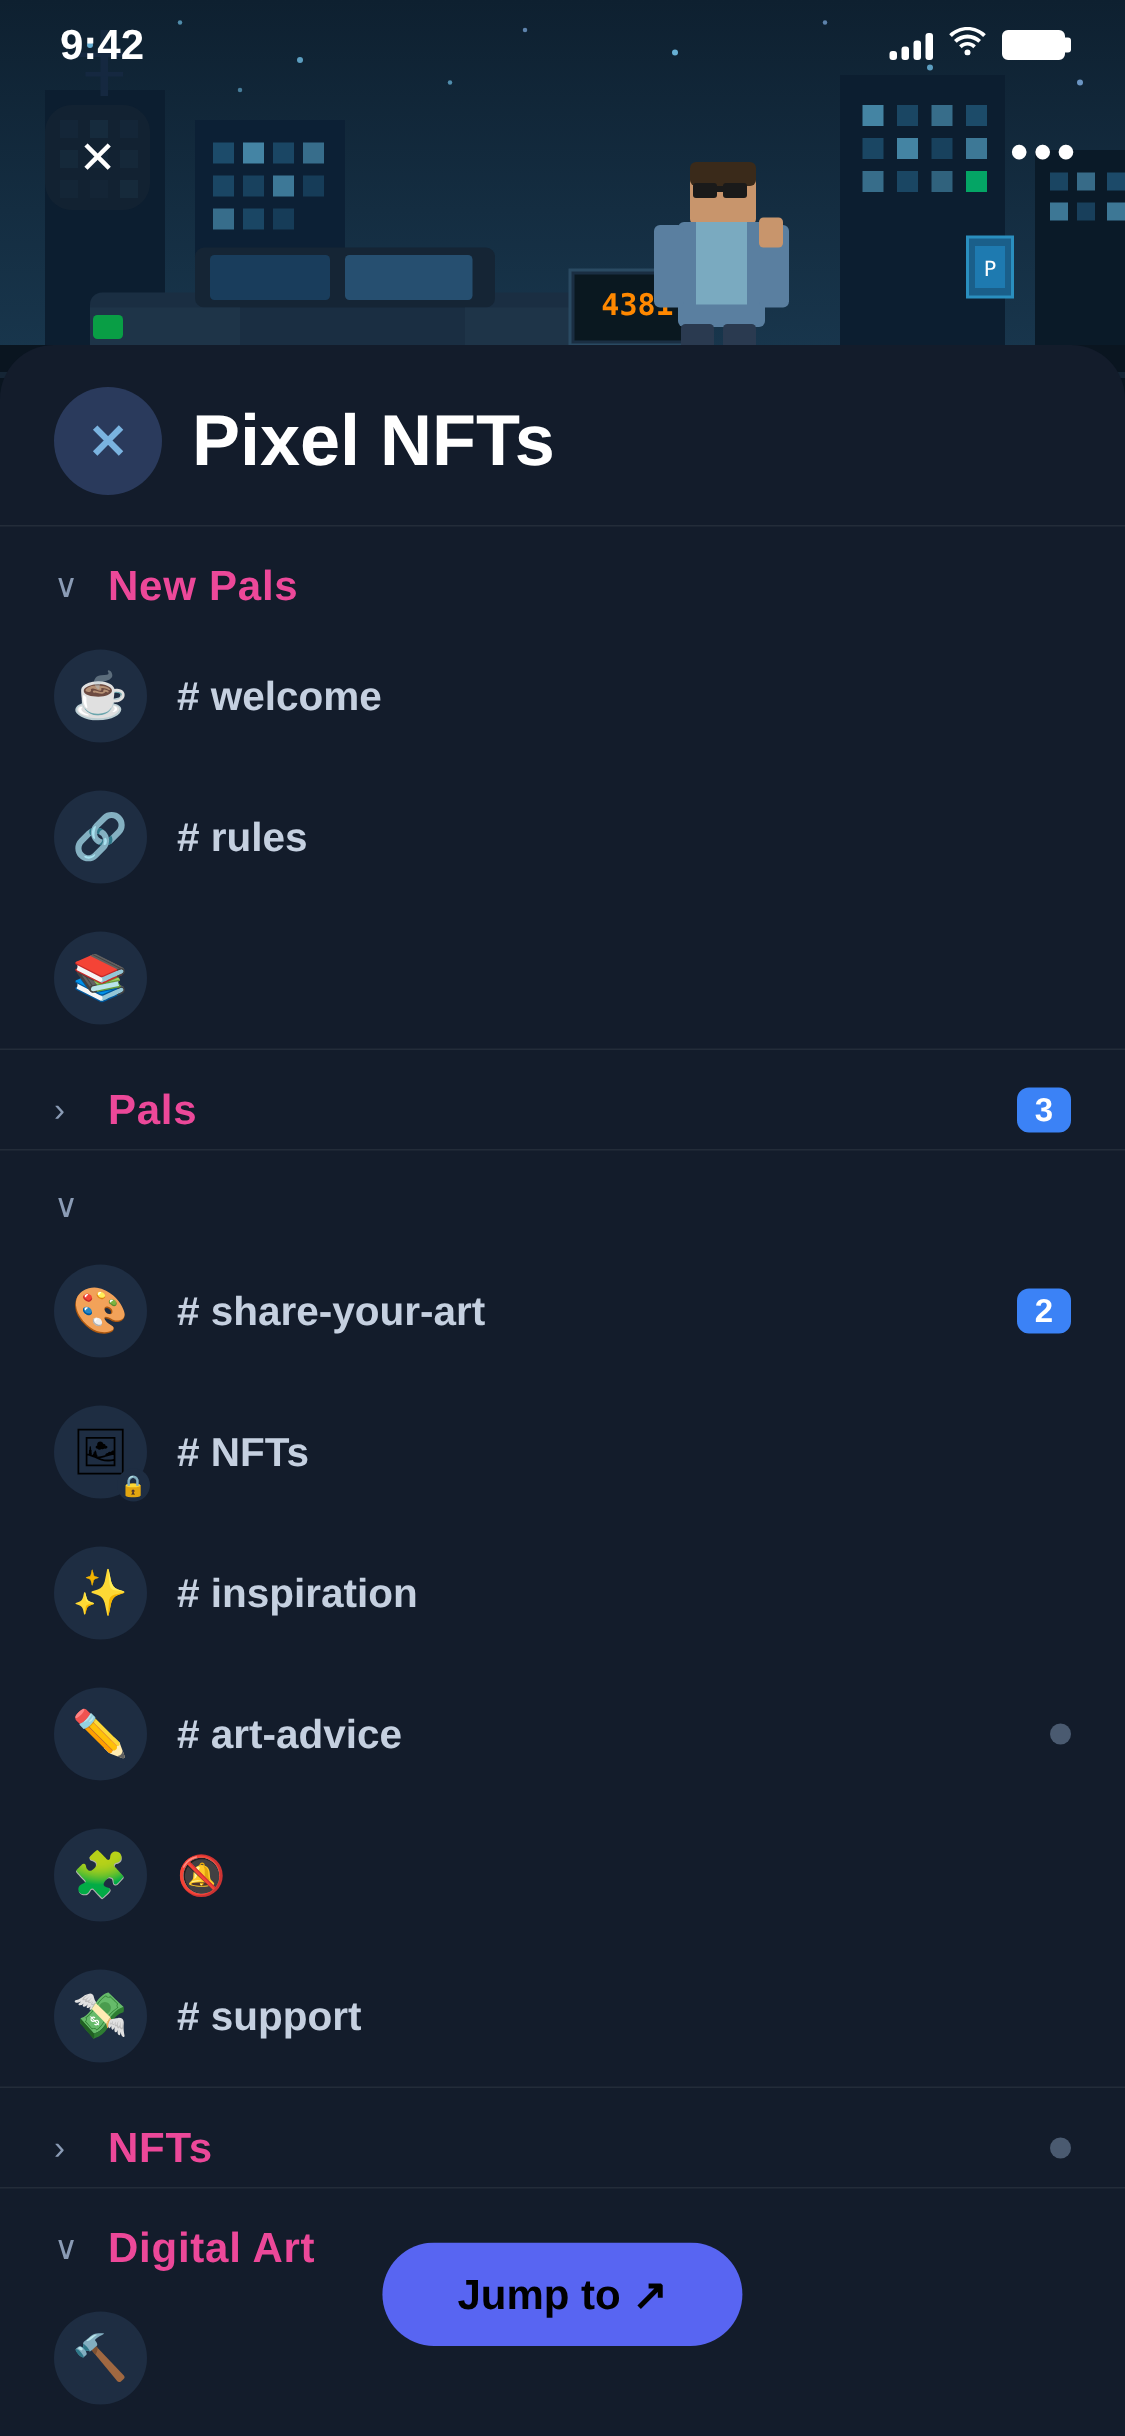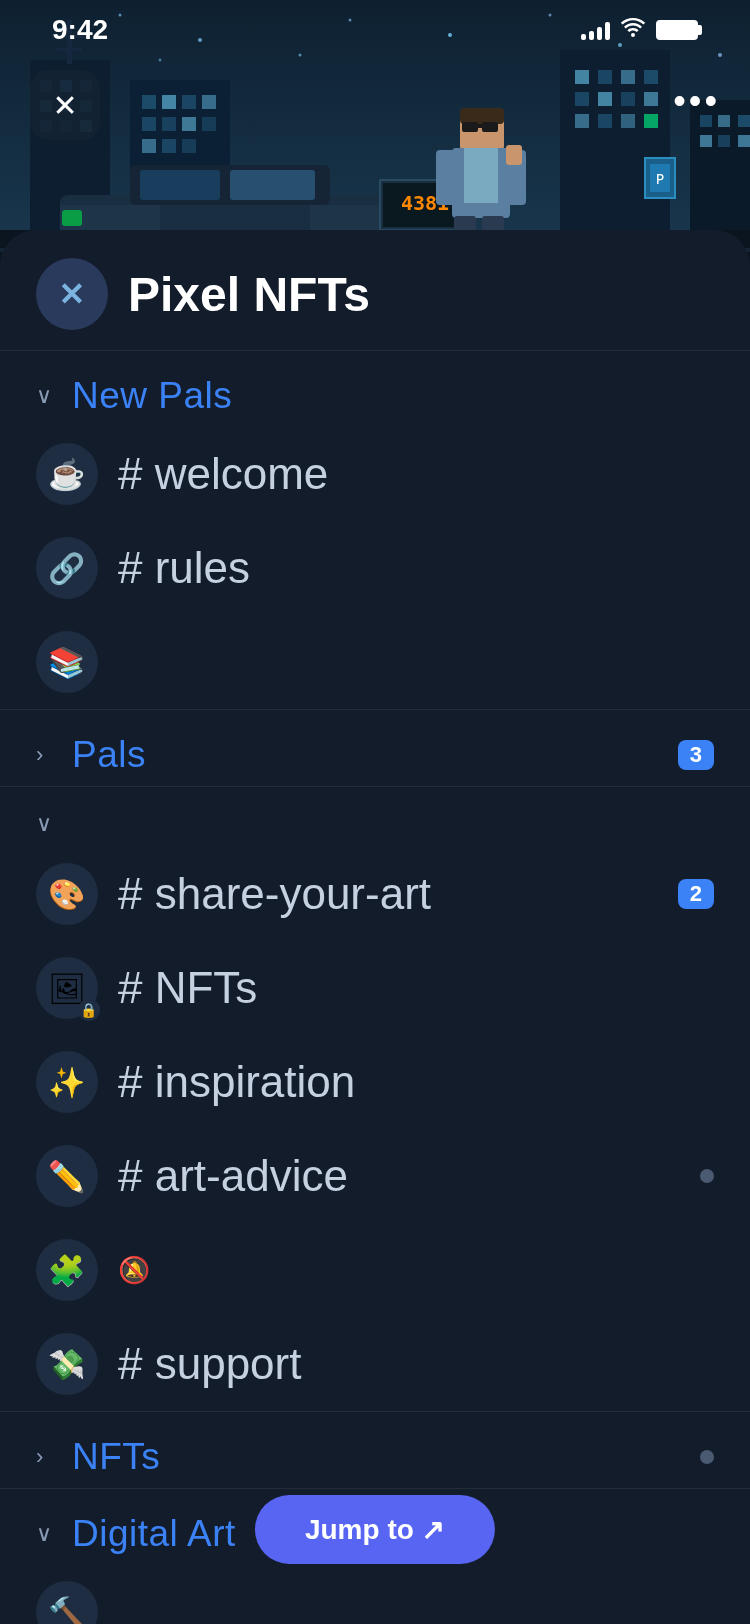--- a/index.html
+++ b/index.html
@@ -16,21 +16,21 @@
     
     .status-bar {
       position: absolute;
       top: 0;
       left: 0;
       right: 0;
       height: 60px;
       display: flex;
       align-items: center;
       justify-content: space-between;
-      padding: 0 52px;
+      padding: 0 40px;
       z-index: 100;
     }
     .status-time {
       color: #fff;
       font-size: 28px;
       font-weight: 600;
     }
     .status-icons {
       display: flex;
       align-items: center;
@@ -170,23 +170,23 @@
       padding: 24px 36px 10px 36px;
       gap: 12px;
       cursor: pointer;
     }
     .category-arrow {
       color: #8a9bb5;
       font-size: 22px;
       width: 24px;
     }
     .category-name {
-      color: #3b82f6;
-      font-size: 37px;
-      font-weight: 400;
+      color: #ec4899;
+      font-size: 28px;
+      font-weight: 700;
       letter-spacing: 0.5px;
       flex: 1;
     }
     .category-badge {
       background: #3b82f6;
       color: #fff;
       font-size: 22px;
       font-weight: 700;
       border-radius: 8px;
       padding: 2px 12px;
@@ -222,22 +222,22 @@
       border-radius: 50%;
       width: 22px;
       height: 22px;
       display: flex;
       align-items: center;
       justify-content: center;
       font-size: 14px;
     }
     .channel-name {
       color: #c5d0e0;
-      font-size: 44px;
-      font-weight: 400;
+      font-size: 27px;
+      font-weight: 700;
       flex: 1;
     }
     .channel-name.muted {
       color: #4a5a70;
     }
     .channel-dot {
       width: 14px;
       height: 14px;
       background: #4a5a70;
       border-radius: 50%;
@@ -257,21 +257,21 @@
       font-size: 26px;
     }
 
     
     .jump-to-btn {
       position: fixed;
       bottom: 60px;
       left: 50%;
       transform: translateX(-50%);
       background: #5865f2;
-      color: #ffffff;
+      color: #000000;
       font-size: 28px;
       font-weight: 600;
       padding: 18px 50px;
       border-radius: 50px;
       display: flex;
       align-items: center;
       gap: 10px;
       z-index: 200;
       white-space: nowrap;
     }

